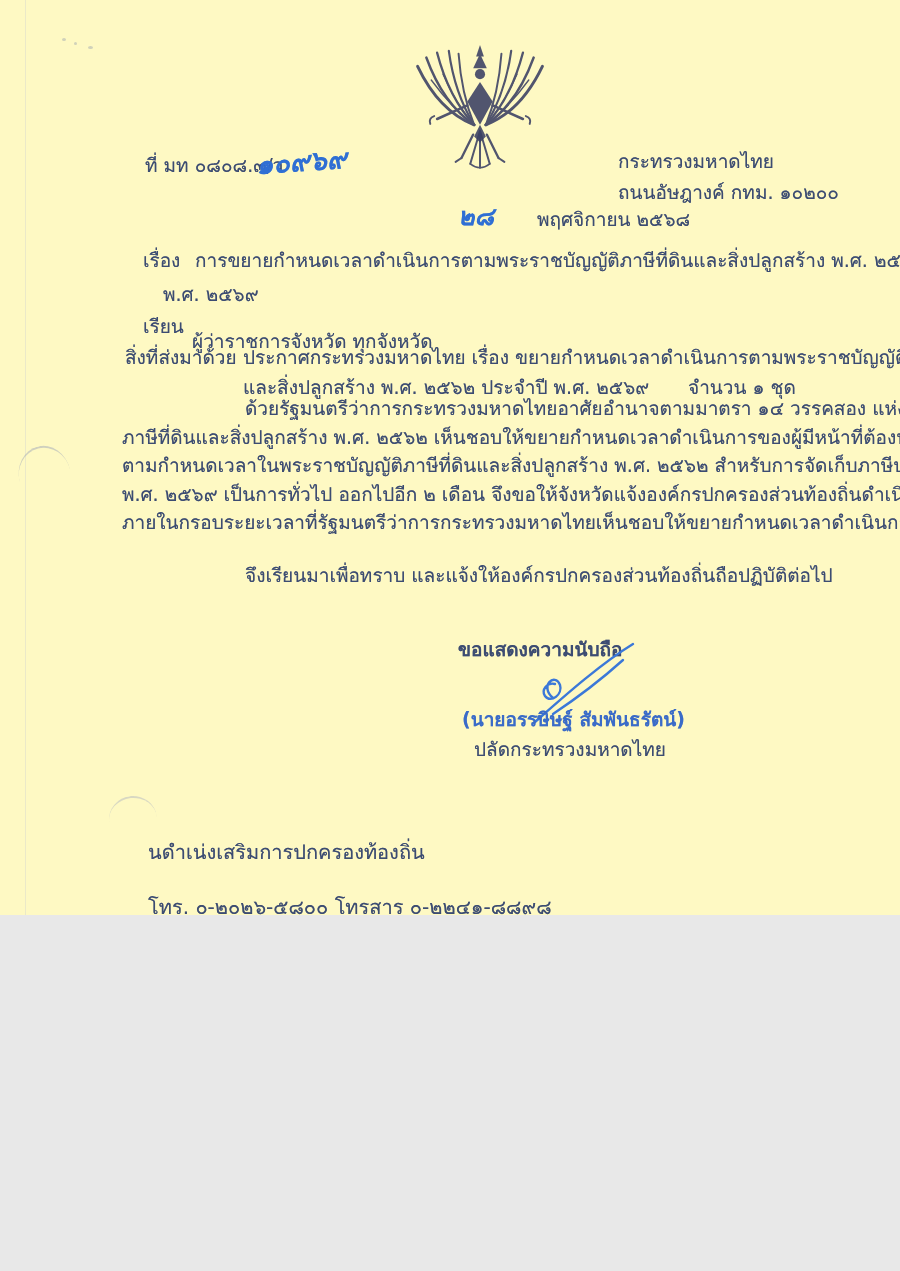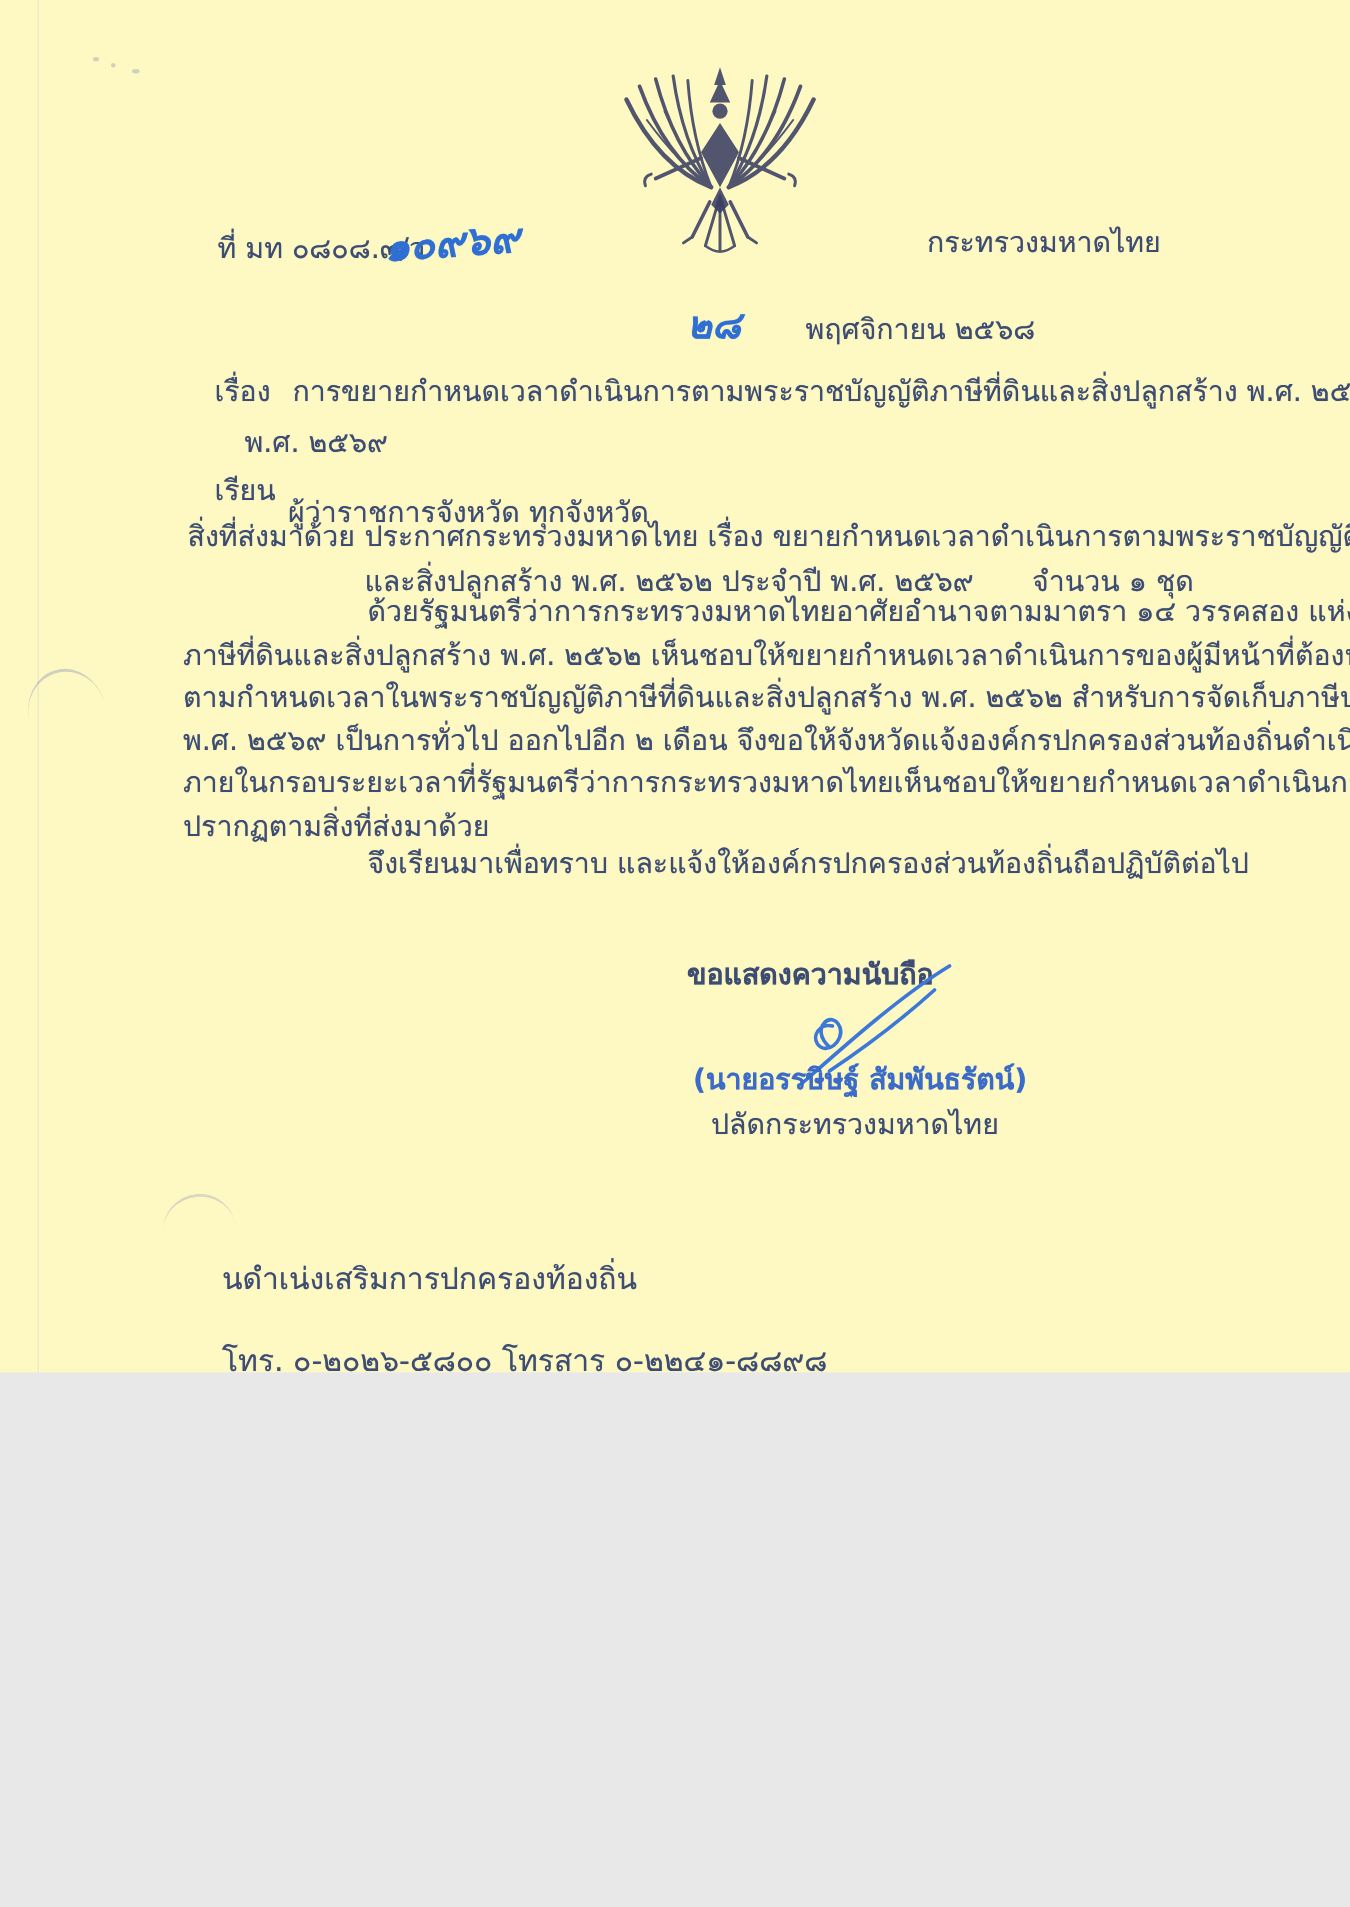--- a/index.html
+++ b/index.html
@@ -81,20 +81,21 @@
         <path d="M80,42 L93,62 L80,86 L67,62 Z"></path>
         <path d="M80,86 L86,98 L80,104 L74,98 Z"></path>
       </g>
     </svg>
   </div>
 
   <div class="abs ink fs-main" style="left:145px;top:150px;">ที่ มท ๐๘๐๘.๓/ว</div>
   <div class="abs hand" style="left:256px;top:140px;font-size:27px;transform:rotate(-4deg);">๑๐๙๖๙</div>
 
   <div class="abs ink fs-main" style="left:618px;top:146px;">กระทรวงมหาดไทย</div>
+  <div class="abs ink fs-main" style="left:618px;top:177px;">ถนนอัษฎางค์ กทม. ๑๐๒๐๐</div>
 
   <div class="abs hand" style="left:458px;top:196px;font-size:25px;">๒๘</div>
   <div class="abs ink fs-main" style="left:537px;top:204px;">พฤศจิกายน ๒๕๖๘</div>
 
   <div class="abs ink fs-main" style="left:143px;top:245px;">เรื่อง</div>
   <div class="abs ink fs-main" style="left:195px;top:245px;">การขยายกำหนดเวลาดำเนินการตามพระราชบัญญัติภาษีที่ดินและสิ่งปลูกสร้าง พ.ศ. ๒๕๖๒ ประจำปี</div>
   <div class="abs ink fs-main" style="left:163px;top:279px;">พ.ศ. ๒๕๖๙</div>
 
   <div class="abs ink fs-main" style="left:143px;top:311px;">เรียน</div>
   <div class="abs ink fs-main" style="left:192px;top:326px;">ผู้ว่าราชการจังหวัด ทุกจังหวัด</div>
@@ -103,21 +104,20 @@
   <div class="abs ink fs-main" style="left:243px;top:342px;">ประกาศกระทรวงมหาดไทย เรื่อง ขยายกำหนดเวลาดำเนินการตามพระราชบัญญัติภาษีที่ดิน</div>
   <div class="abs ink fs-main" style="left:243px;top:372px;">และสิ่งปลูกสร้าง พ.ศ. ๒๕๖๒ ประจำปี พ.ศ. ๒๕๖๙</div>
   <div class="abs ink fs-main" style="left:688px;top:372px;">จำนวน ๑ ชุด</div>
 
   <div class="body-block ink">
     <div class="indent">ด้วยรัฐมนตรีว่าการกระทรวงมหาดไทยอาศัยอำนาจตามมาตรา ๑๔ วรรคสอง แห่งพระราชบัญญัติ</div>
     <div>ภาษีที่ดินและสิ่งปลูกสร้าง พ.ศ. ๒๕๖๒ เห็นชอบให้ขยายกำหนดเวลาดำเนินการของผู้มีหน้าที่ต้องปฏิบัติ</div>
     <div>ตามกำหนดเวลาในพระราชบัญญัติภาษีที่ดินและสิ่งปลูกสร้าง พ.ศ. ๒๕๖๒ สำหรับการจัดเก็บภาษีประจำปี</div>
     <div>พ.ศ. ๒๕๖๙ เป็นการทั่วไป ออกไปอีก ๒ เดือน จึงขอให้จังหวัดแจ้งองค์กรปกครองส่วนท้องถิ่นดำเนินการ</div>
     <div>ภายในกรอบระยะเวลาที่รัฐมนตรีว่าการกระทรวงมหาดไทยเห็นชอบให้ขยายกำหนดเวลาดำเนินการ รายละเอียด</div>
-    <div>ปรากฏตามสิ่งที่ส่งมาด้วย</div>
   </div>
 
   <div class="abs ink fs-main" style="left:245px;top:560px;">จึงเรียนมาเพื่อทราบ และแจ้งให้องค์กรปกครองส่วนท้องถิ่นถือปฏิบัติต่อไป</div>
 
   <div class="abs ink fs-main" style="left:458px;top:634px;font-weight:bold;">ขอแสดงความนับถือ</div>
 
   <div class="abs" style="left:505px;top:642px;width:185px;height:92px;">
     <svg width="185" height="92" viewBox="0 0 185 92">
       <g stroke="#3b78d8" fill="none" stroke-width="2.4" stroke-linecap="round">
         <path d="M48,56 C34,44 50,30 55,43 C58,52 46,62 40,54 C36,48 42,40 50,42"></path>

